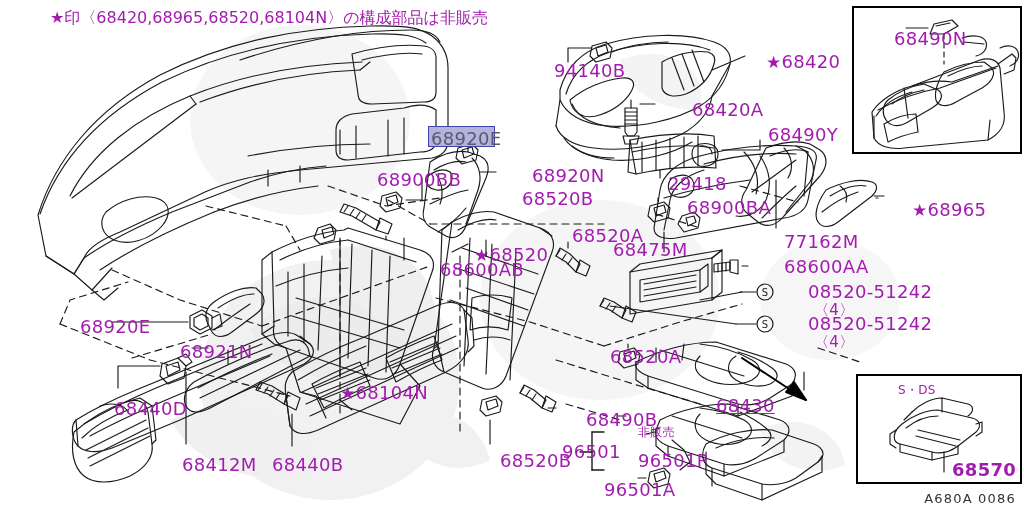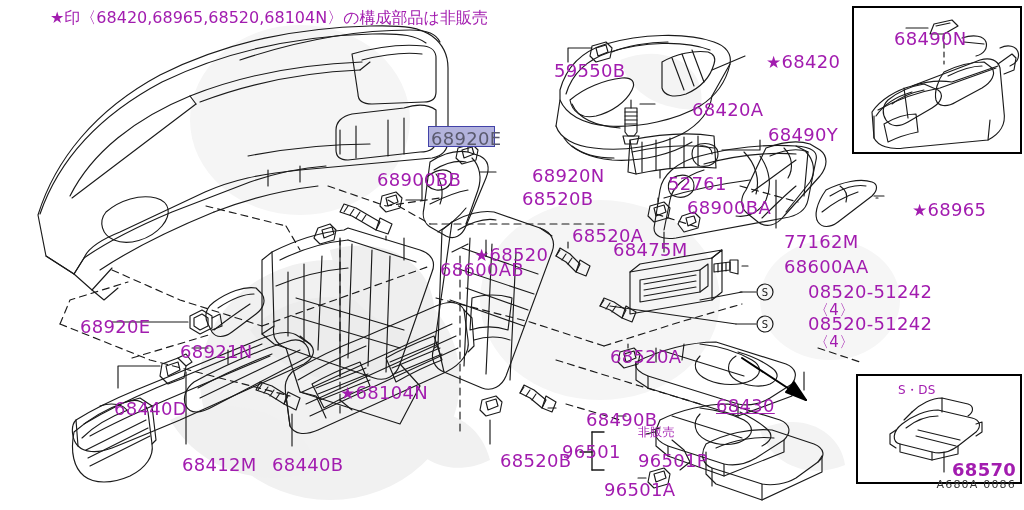--- a/index.html
+++ b/index.html
@@ -74,22 +74,22 @@
     border: 2px solid #000;
     background: transparent;
     box-sizing: border-box;
   }
   #inset-console { left: 852px; top: 6px; width: 170px; height: 148px; }
   #inset-sds     { left: 856px; top: 374px; width: 166px; height: 110px; }
 
   .diagcode {
     position: absolute;
     right: 8px;
-    bottom: 19px;
-    font-size: 11px;
+    bottom: 4px;
+    font-size: 13px;
     color: #333;
     letter-spacing: 1.2px;
   }
 </style>
 </head>
 <body>
 
 <div id="page">
 
   <svg id="artwork" viewBox="0 0 1024 510" xmlns="http://www.w3.org/2000/svg">
@@ -621,27 +621,27 @@
     </g>
   </svg>
 
   <div class="lbl head jp" style="left:18px; top:10px;">★印〈68420,68965,68520,68104N〉の構成部品は非販売</div>
 
   <div class="hl-wrap">
     <div class="hl-box"></div>
     <span class="hl-text">68920E</span>
   </div>
 
-  <div class="lbl" style="left:522px; top:62px;">59550B</div>
+  <div class="lbl" style="left:522px; top:62px;">94140B</div>
   <div class="lbl" style="left:734px; top:53px;"><span class="star">★</span><span>68420</span></div>
   <div class="lbl" style="left:660px; top:101px;">68420A</div>
   <div class="lbl" style="left:736px; top:126px;">68490Y</div>
   <div class="lbl" style="left:345px; top:171px;">68900BB</div>
   <div class="lbl" style="left:500px; top:167px;">68920N</div>
-  <div class="lbl" style="left:636px; top:175px;">52761</div>
+  <div class="lbl" style="left:636px; top:175px;">29418</div>
   <div class="lbl" style="left:490px; top:190px;">68520B</div>
   <div class="lbl" style="left:655px; top:199px;">68900BA</div>
   <div class="lbl" style="left:880px; top:201px;"><span class="star">★</span><span>68965</span></div>
   <div class="lbl" style="left:752px; top:233px;">77162M</div>
   <div class="lbl" style="left:540px; top:227px;">68520A</div>
   <div class="lbl" style="left:581px; top:241px;">68475M</div>
   <div class="lbl" style="left:442px; top:246px;"><span class="star">★</span><span>68520</span></div>
   <div class="lbl" style="left:408px; top:261px;">68600AB</div>
   <div class="lbl" style="left:752px; top:258px;">68600AA</div>
   <div class="lbl" style="left:48px;  top:318px;">68920E</div>

